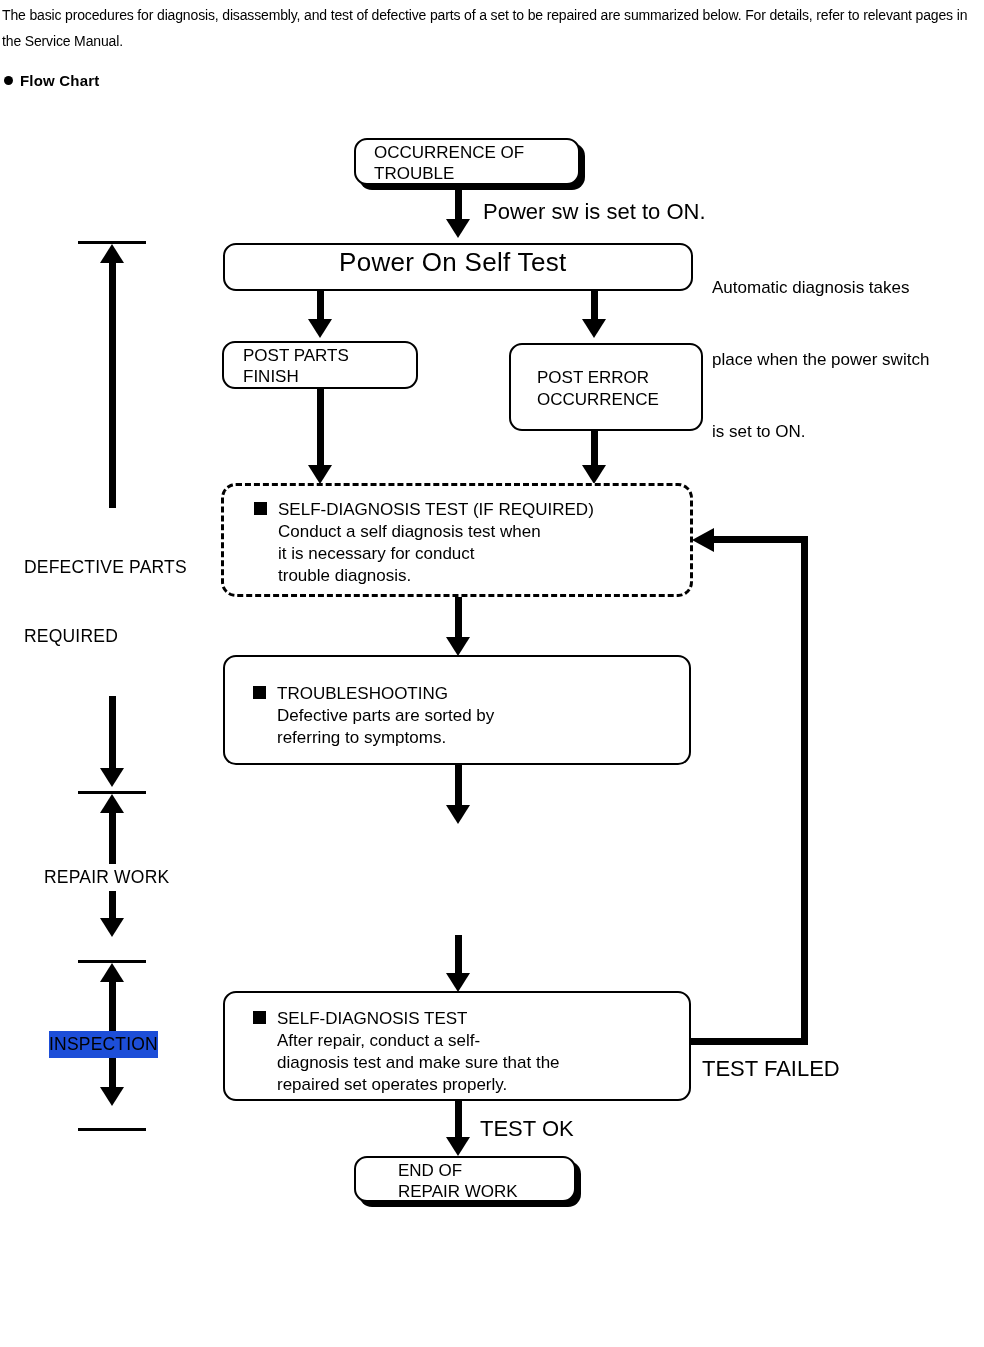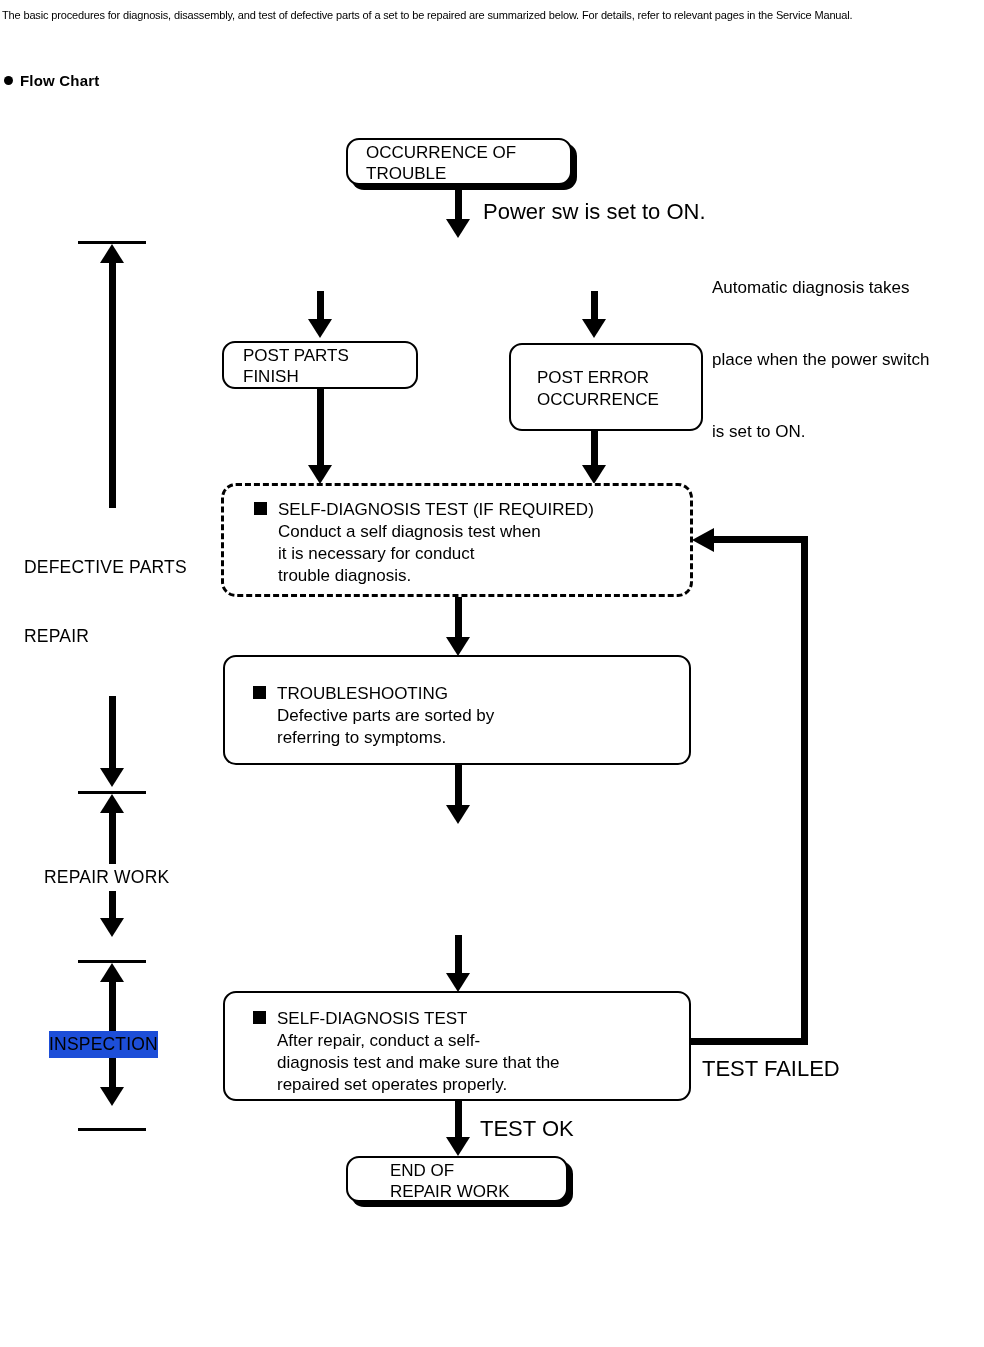--- a/index.html
+++ b/index.html
@@ -19,21 +19,21 @@
     overflow: hidden;
     background: #ffffff;
   }
 
   
   .intro {
     position: absolute;
     left: 2px;
     top: 2px;
     width: 980px;
-    font-size: 11px;
+    font-size: 14px;
     line-height: 26px;
     letter-spacing: -0.15px;
     font-family: "Liberation Sans", sans-serif;
   }
   .section-head {
     position: absolute;
     left: 4px;
     top: 72px;
     font-size: 15px;
     font-weight: bold;
@@ -54,20 +54,21 @@
     position: absolute;
     box-sizing: border-box;
     border: 2px solid #000;
     background: #fff;
     border-radius: 13px;
     font-size: 17px;
     line-height: 23px;
   }
   .fbox.shadow {
     box-shadow: 5px 5px 0 0 #000;
+    margin-left: 8px;
   }
   .fbox.dashed {
     border: 3px dashed #000;
     border-radius: 15px;
   }
   .fbox .tx {
     position: absolute;
     white-space: pre;
   }
   .fbox .big {
@@ -149,20 +150,23 @@
 
   <div class="fbox shadow" style="left:346px; top:138px; width:226px; height:47px;">
     <span class="tx" style="left:18px; top:1px;">OCCURRENCE OF</span>
     <span class="tx" style="left:18px; top:22px;">TROUBLE</span>
   </div>
 
   <div class="vline" style="left:455px; top:185px; height:36px;"></div>
   <div class="arrow-down" style="left:446px; top:219px;"></div>
   <div class="label" style="left:483px; top:200px;">Power sw is set to ON.</div>
 
+  <div class="fbox" style="left:223px; top:243px; width:470px; height:48px;">
+    <span class="tx big" style="left:114px; top:6px;">Power On Self Test</span>
+  </div>
 
   <div class="vline" style="left:317px; top:291px; height:30px;"></div>
   <div class="arrow-down" style="left:308px; top:319px;"></div>
 
   <div class="vline" style="left:591px; top:291px; height:30px;"></div>
   <div class="arrow-down" style="left:582px; top:319px;"></div>
 
   <div class="fbox" style="left:222px; top:341px; width:196px; height:48px;">
     <span class="tx" style="left:19px; top:1px;">POST PARTS</span>
     <span class="tx" style="left:19px; top:22px;">FINISH</span>
@@ -247,18 +251,18 @@
   <div class="thinline" style="left:78px; top:960px; width:68px;"></div>
 
   <div class="arrow-up" style="left:100px; top:963px;"></div>
   <div class="vline" style="left:109px; top:977px; height:110px;"></div>
   <div class="arrow-down" style="left:100px; top:1087px;"></div>
 
   <div class="thinline" style="left:78px; top:1128px; width:68px;"></div>
 
   <div class="label stage" style="left:24px; top:508px; background:#fff; padding:2px 0;">
     <div>DEFECTIVE PARTS</div>
-    <div>REPAIR</div>
+    <div>REQUIRED</div>
   </div>
   <div class="label stage" style="left:44px; top:864px; background:#fff; padding:2px 0;">REPAIR WORK</div>
   <div class="label stage" style="left:49px; top:1031px; background:#1d4ed8; padding:2px 0;">INSPECTION</div>
 
 </div>
 
 </body></html>

